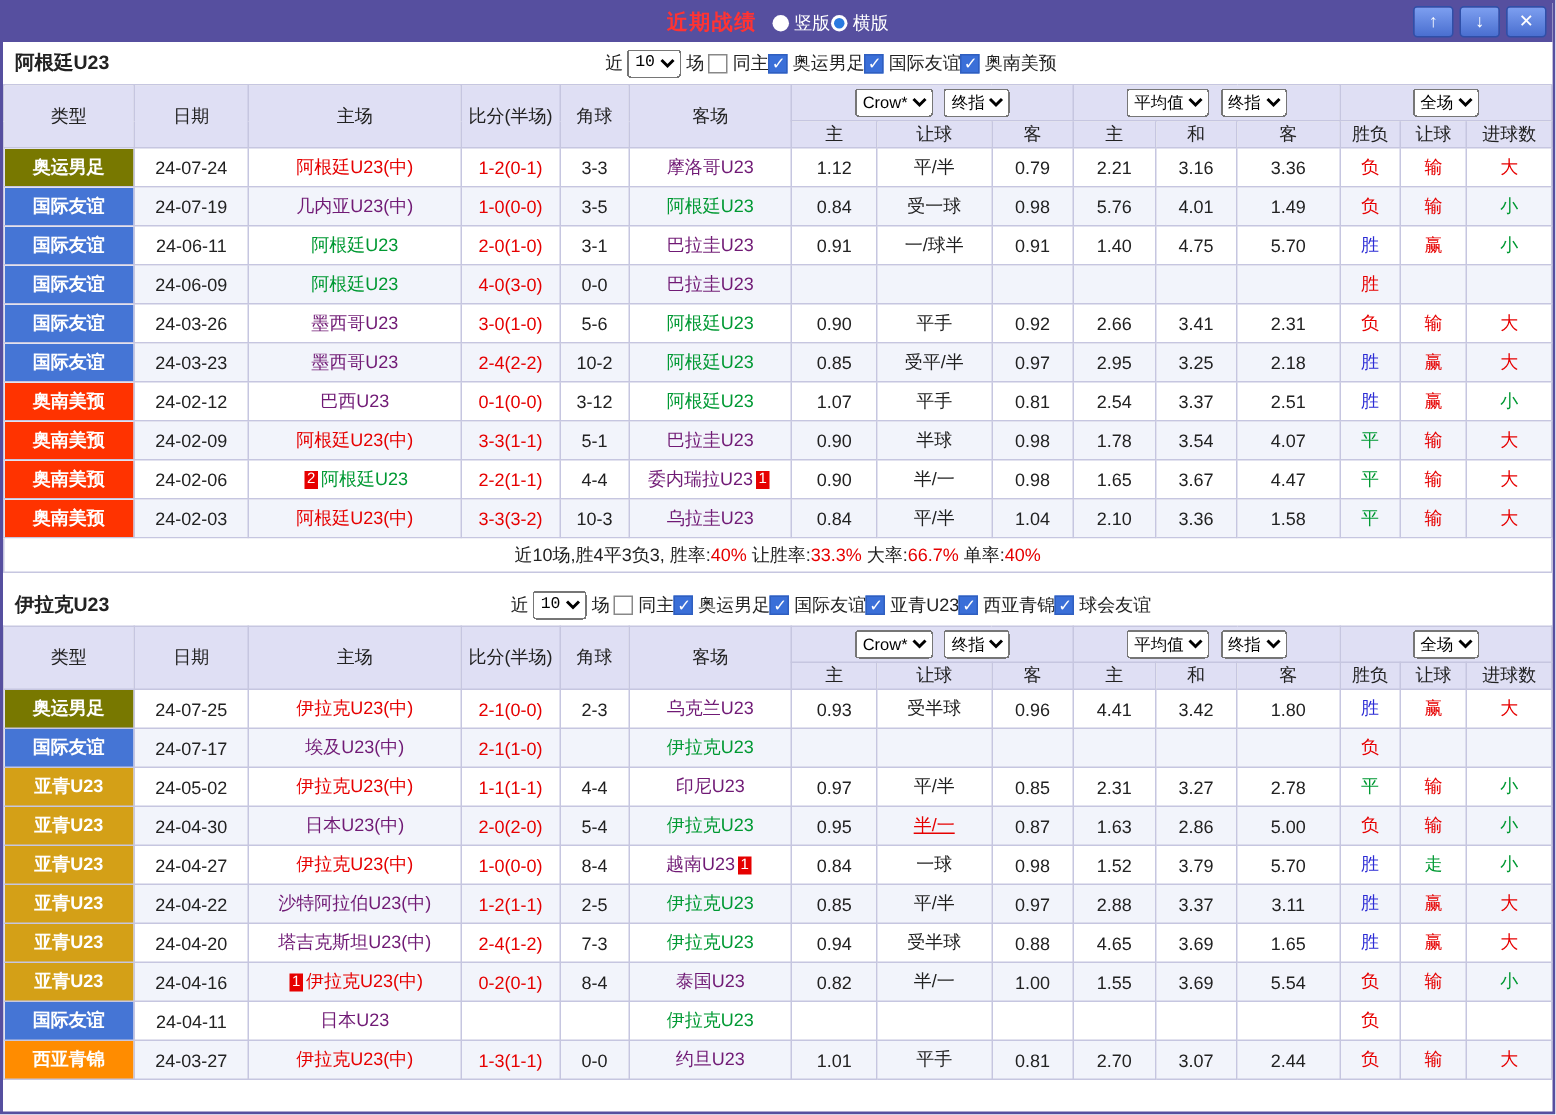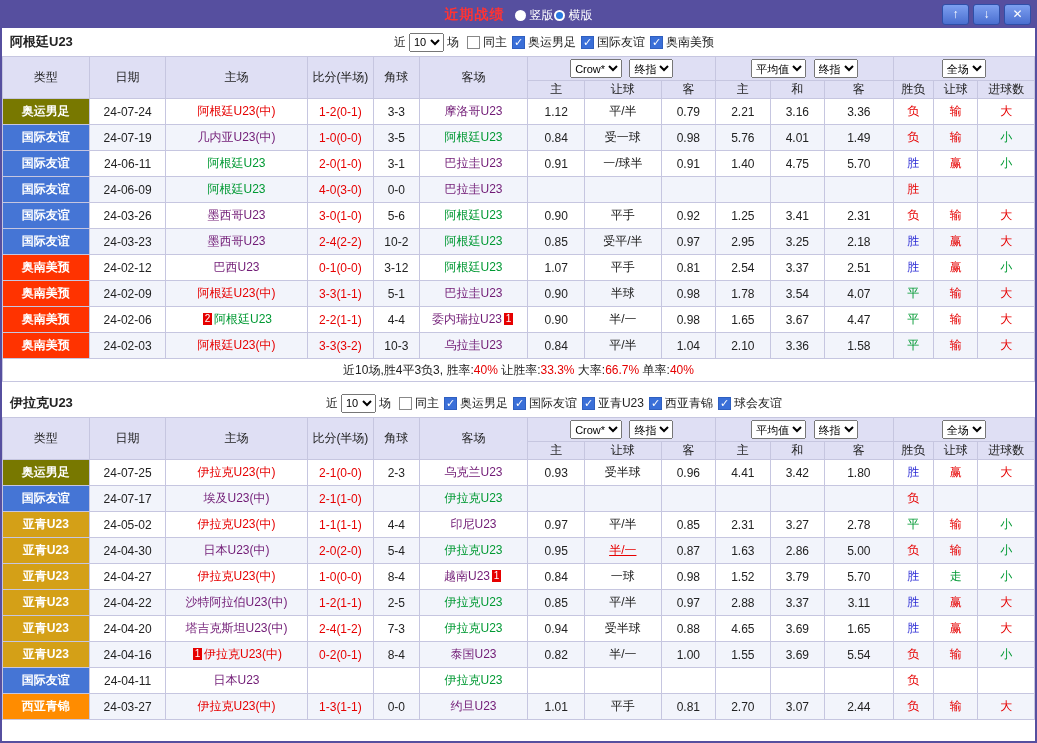--- a/index.html
+++ b/index.html
@@ -13,23 +13,23 @@
   .radio-wrap { display:inline-flex; align-items:center; gap:4px; color:#fff; cursor:pointer; font-size:12px; }
   .radio { width:11px; height:11px; border-radius:50%; background:#fff; display:inline-block; position:relative; }
   .radio.sel::after { content:""; position:absolute; left:2px; top:2px; width:7px; height:7px; background:#2a7ae0; border-radius:50%; }
   .tb-btns { position:absolute; right:4px; top:2px; display:flex; gap:4px; z-index:2; }
   .tb-btn { width:27px; height:21px; background:linear-gradient(#7d9ff0,#4a6fd0); border:1px solid #2f4fa8; border-radius:3px; color:#fff; text-align:center; line-height:19px; font-size:12px; cursor:pointer; padding:0; font-family:inherit; }
 
   
   .section-head { height:28px; display:flex; align-items:center; background:#fff; }
   .team-name { font-weight:bold; font-size:13px; padding-left:8px; white-space:nowrap; }
   .filters { display:flex; align-items:center; gap:3px; margin:0 auto; white-space:nowrap; }
-  .filters select { height:19px; font-size:11px; font-family:Liberation Sans, sans-serif; }
+  .filters select { height:19px; font-size:11px; font-family:Liberation Mono, monospace; }
   .cbs { display:inline-flex; align-items:center; }
-  .cbw { display:inline-flex; align-items:center; margin-left:5px; cursor:pointer; }
+  .cbw { display:inline-flex; align-items:center; cursor:pointer; }
   .cb { width:13px; height:13px; border:1px solid #888; background:#fff; display:inline-block; margin-right:3px; position:relative; }
   .cb.on { background:#3a6fd8; border-color:#2f5fc0; }
   .cb.on::after { content:"\2713"; color:#fff; font-size:11px; position:absolute; left:1px; top:-1px; }
 
   
   table { width:100%; border-collapse:collapse; table-layout:fixed; }
   th, td { border:1px solid #c6c6e0; padding:0 2px; text-align:center; font-size:12px; overflow:hidden; white-space:nowrap; font-weight:normal; }
   thead th { background:#dfdff4; color:#222; }
   thead tr.h1 th { height:24px; }
   thead tr.h2 th { height:18px; }
@@ -218,21 +218,21 @@
           <tr>
             <td class="c-type" style="background: rgb(69, 117, 213);">国际友谊</td>
             <td>24-03-26</td>
             <td><span class="team-black">墨西哥U23</span></td>
             <td class="c-score">3-0(1-0)</td>
             <td>5-6</td>
             <td><span class="team-green">阿根廷U23</span></td>
             <td>0.90</td>
             <td>平手</td>
             <td>0.92</td>
-            <td>1.25</td>
+            <td>2.66</td>
             <td>3.41</td>
             <td>2.31</td>
             <td class="c-red">负</td>
             <td class="c-red">输</td>
             <td class="c-red">大</td>
           </tr>
           <tr>
             <td class="c-type" style="background: rgb(69, 117, 213);">国际友谊</td>
             <td>24-03-23</td>
             <td><span class="team-black">墨西哥U23</span></td>

